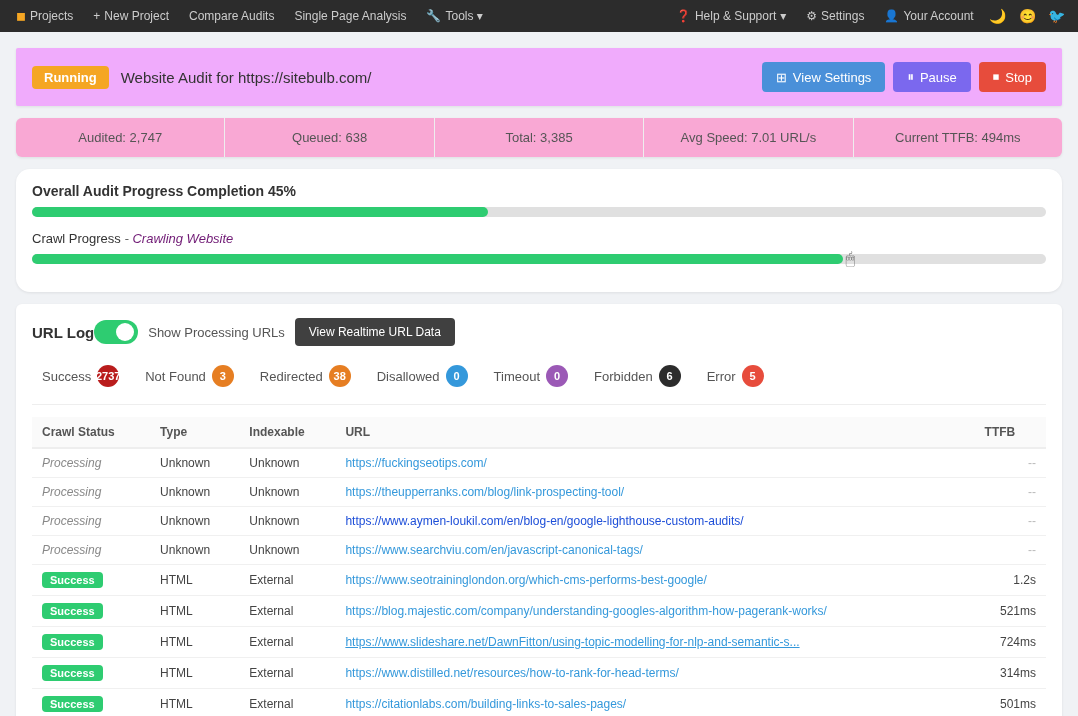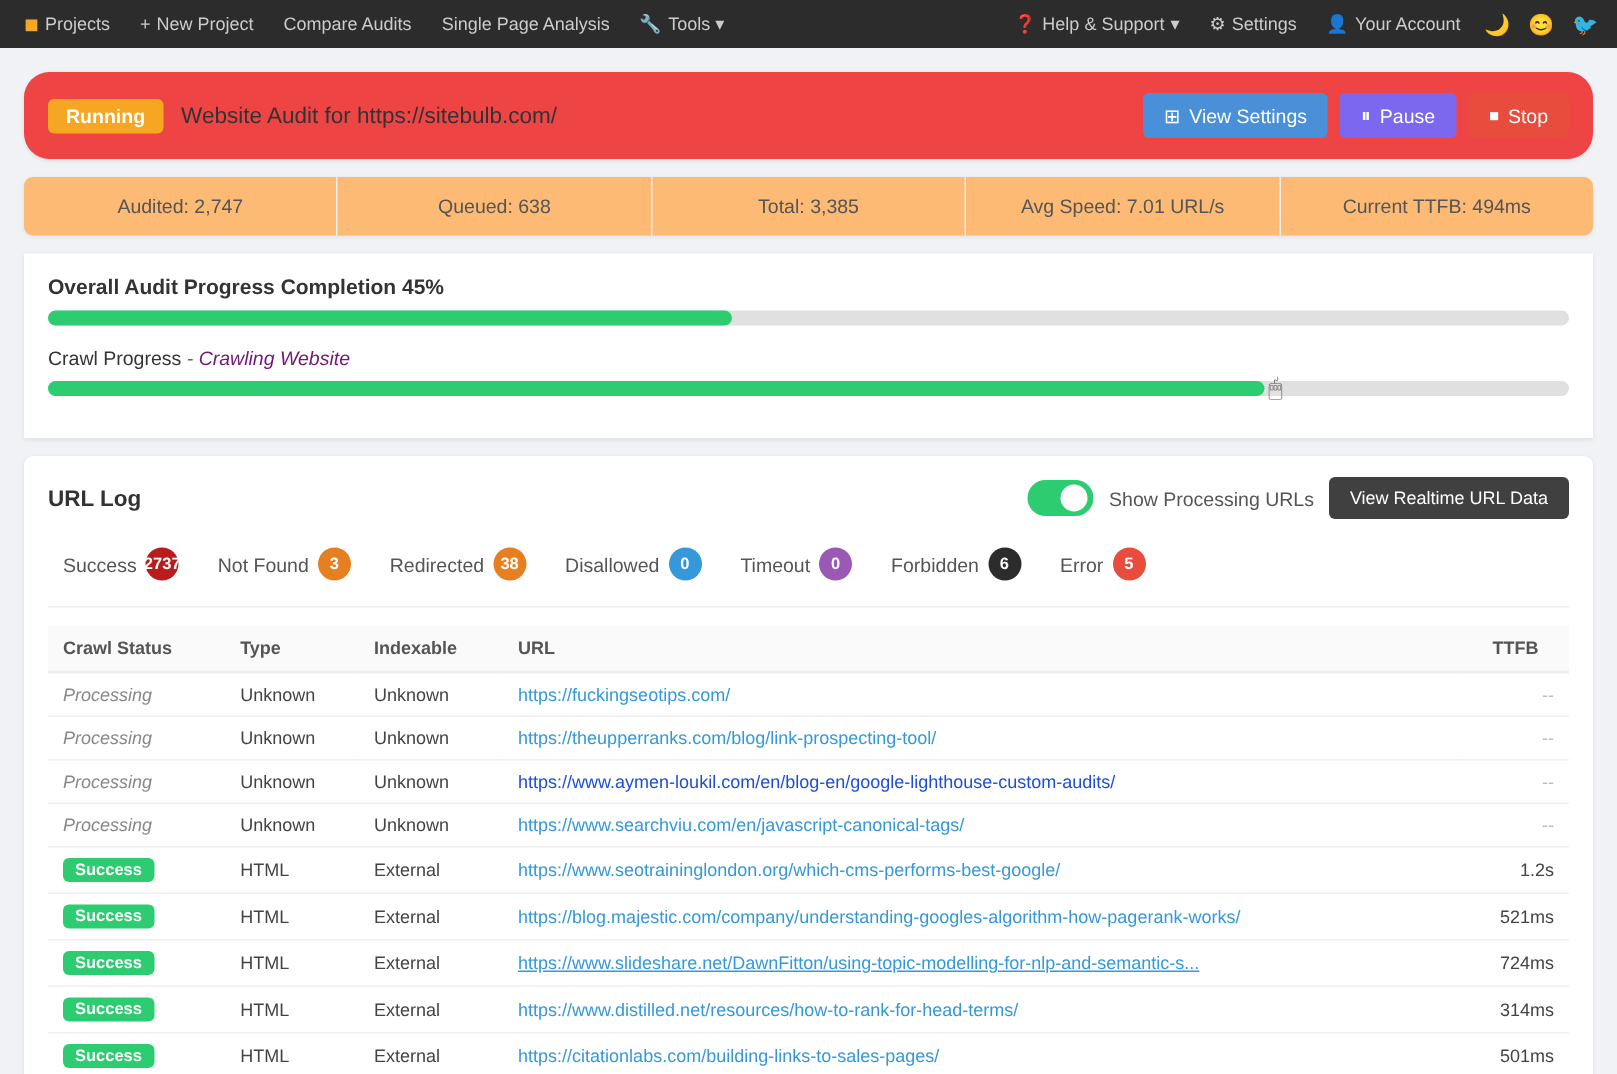--- a/index.html
+++ b/index.html
@@ -32,22 +32,22 @@
       gap: 4px;
       margin-left: auto;
     }
     .topnav-icon { font-size: 14px; color: #aaa; cursor: pointer; padding: 4px; }
 
     
     .main-container { padding: 16px; }
 
     
     .audit-header {
-      background: #ef4444;
-      border-radius: 17px;
+      background: #f0abfc;
+      border-radius: 2px;
       padding: 14px 16px;
       display: flex;
       align-items: center;
       justify-content: space-between;
       margin-bottom: 12px;
       box-shadow: 0 1px 3px rgba(0,0,0,0.08);
     }
     .audit-header-left { display: flex; align-items: center; gap: 12px; }
     .badge-running {
       background: #f5a623;
@@ -92,40 +92,40 @@
       border-radius: 4px;
       cursor: pointer;
       font-size: 13px;
       display: flex;
       align-items: center;
       gap: 6px;
     }
 
     
     .stats-row {
-      background: #fdba74;
+      background: #f9a8d4;
       border-radius: 6px;
       display: flex;
       margin-bottom: 12px;
       box-shadow: 0 1px 3px rgba(0,0,0,0.08);
     }
     .stat-item {
       flex: 1;
       padding: 12px 16px;
       text-align: center;
       border-right: 1px solid #eee;
       font-size: 13px;
       color: #555;
     }
     .stat-item:last-child { border-right: none; }
 
     
     .progress-section {
       background: #fff;
-      border-radius: 0;
+      border-radius: 14px;
       padding: 14px 16px;
       margin-bottom: 12px;
       box-shadow: 0 1px 3px rgba(0,0,0,0.08);
     }
     .progress-label { font-size: 14px; font-weight: 600; margin-bottom: 8px; color: #333; }
     .progress-bar-track {
       background: #e0e0e0;
       border-radius: 10px;
       height: 10px;
       margin-bottom: 14px;
@@ -141,21 +141,20 @@
     
     .url-log-section {
       background: #fff;
       border-radius: 6px;
       padding: 14px 16px;
       box-shadow: 0 1px 3px rgba(0,0,0,0.08);
     }
     .url-log-header {
       display: flex;
       align-items: center;
-      justify-content: space-between;
       margin-bottom: 14px;
     }
     .url-log-title { font-size: 15px; font-weight: 600; }
     .url-log-controls { display: flex; align-items: center; gap: 10px; }
     .show-processing-label { font-size: 13px; color: #555; }
 
     
     .toggle-switch {
       position: relative;
       display: inline-block;
@@ -235,21 +234,21 @@
     
     .url-table { width: 100%; border-collapse: collapse; font-size: 12px; }
     .url-table th {
       text-align: left;
       padding: 8px 10px;
       color: #555;
       font-weight: 600;
       border-bottom: 2px solid #eee;
       background: #fafafa;
     }
-    .url-table th:last-child { text-align: center; }
+    .url-table th:last-child { text-align: left; }
     .url-table td {
       padding: 7px 10px;
       border-bottom: 1px solid #f0f0f0;
       color: #444;
     }
     .url-table td:last-child { text-align: right; }
 
     .status-processing {
       color: #888;
       font-style: italic;

